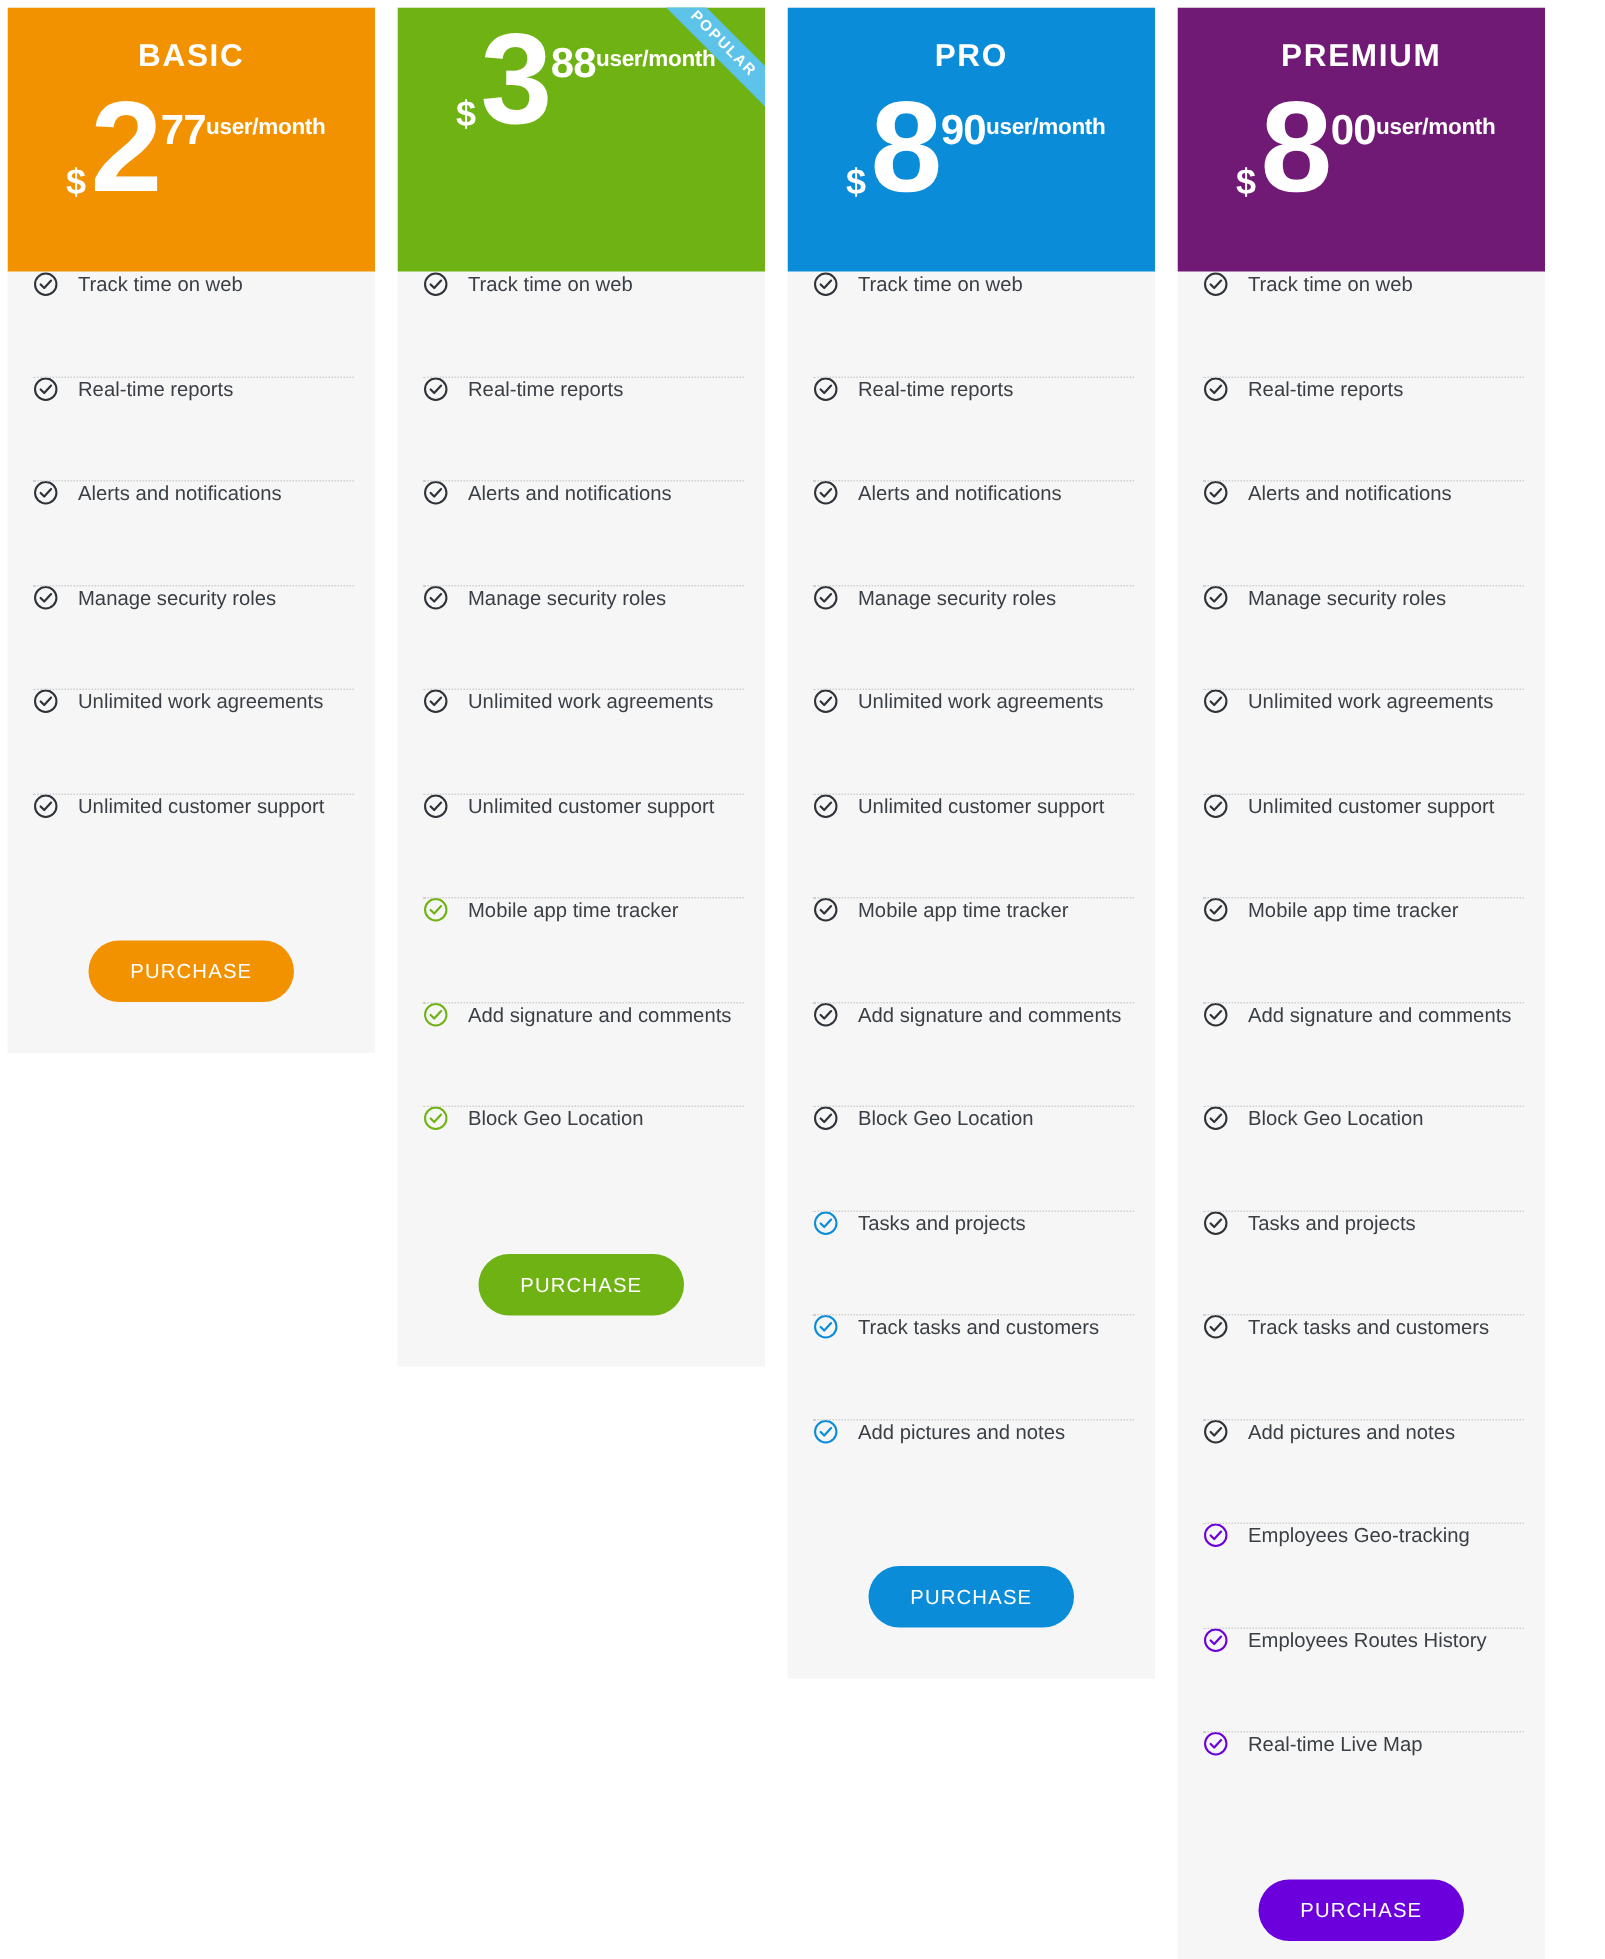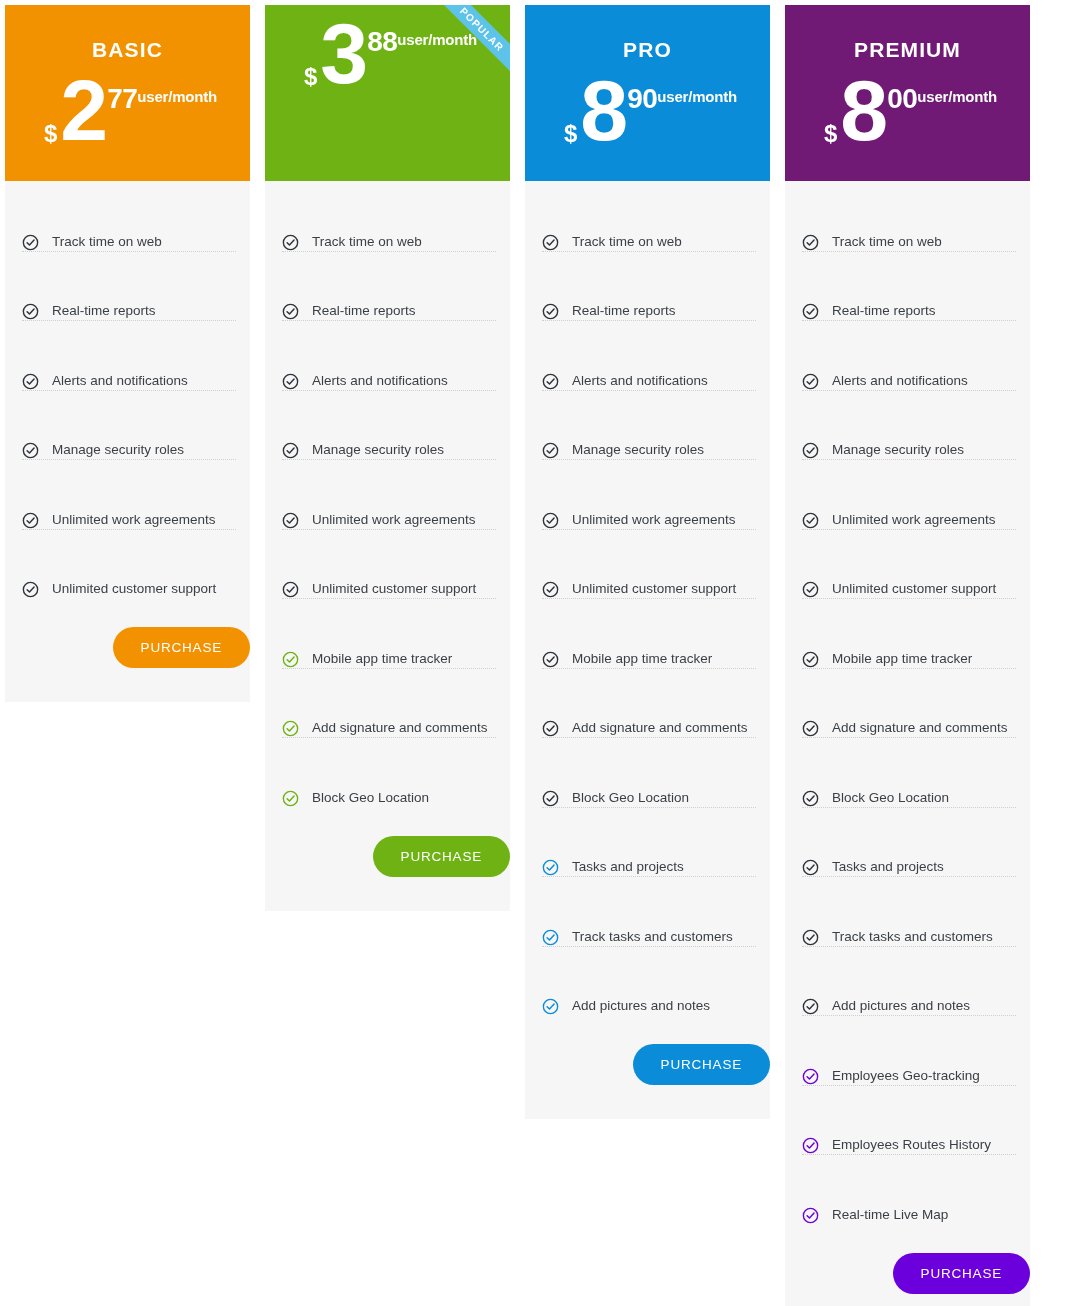--- a/index.html
+++ b/index.html
@@ -36,21 +36,21 @@
     position: relative;
     overflow: hidden;
     color: #ffffff;
   }
 
   .plan-name {
     text-align: center;
     font-size: 21px;
     font-weight: bold;
     letter-spacing: 1.1px;
-    padding-top: 33px;
+    padding-top: 21px;
     text-transform: uppercase;
   }
 
   .price-row {
     display: flex;
     align-items: flex-start;
     justify-content: center;
     margin-top: 12px;
     padding-left: 6px;
   }
@@ -110,21 +110,21 @@
   }
 
   
   .features {
     list-style: none;
     padding: 0 0 0 0;
   }
 
   .feature {
     display: flex;
-    align-items: flex-end;
+    align-items: flex-start;
     gap: 13px;
     padding: 0 14px 0 17px;
     height: 69.5px;
     position: relative;
   }
 
   .feature + .feature::before {
     content: "";
     position: absolute;
     top: 0;
@@ -142,21 +142,21 @@
 
   .feature-label {
     font-size: 13.5px;
     color: #3a3f45;
     line-height: 1.3;
   }
 
   
   .purchase-wrap {
     display: flex;
-    justify-content: flex-end;
+    justify-content: center;
     padding: 29px 0 34px 0;
   }
 
   .purchase-button {
     border: none;
     border-radius: 24px;
     color: #ffffff;
     font-size: 13.5px;
     font-weight: normal;
     letter-spacing: 0.8px;

